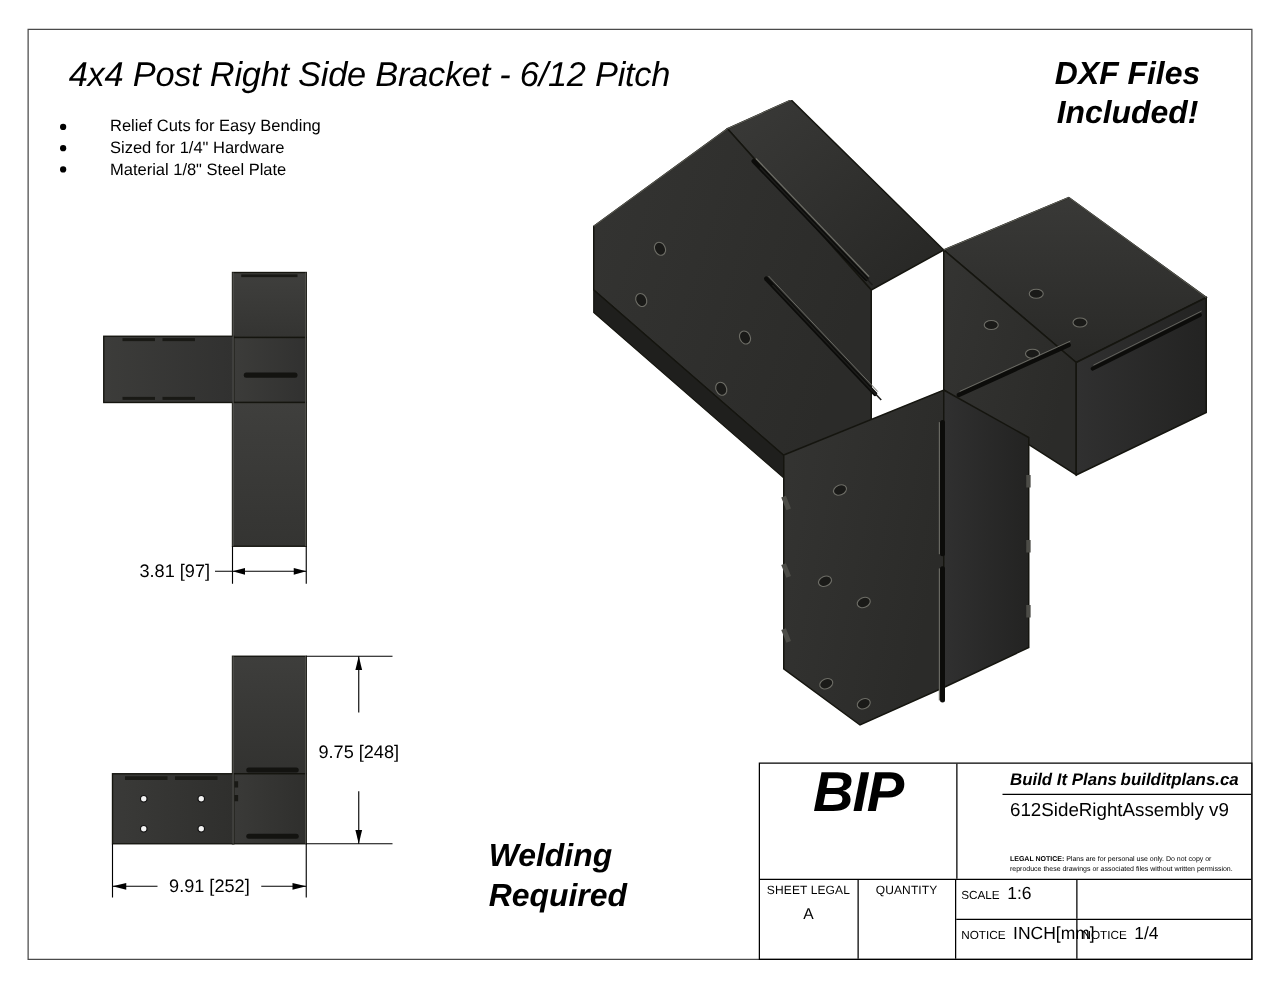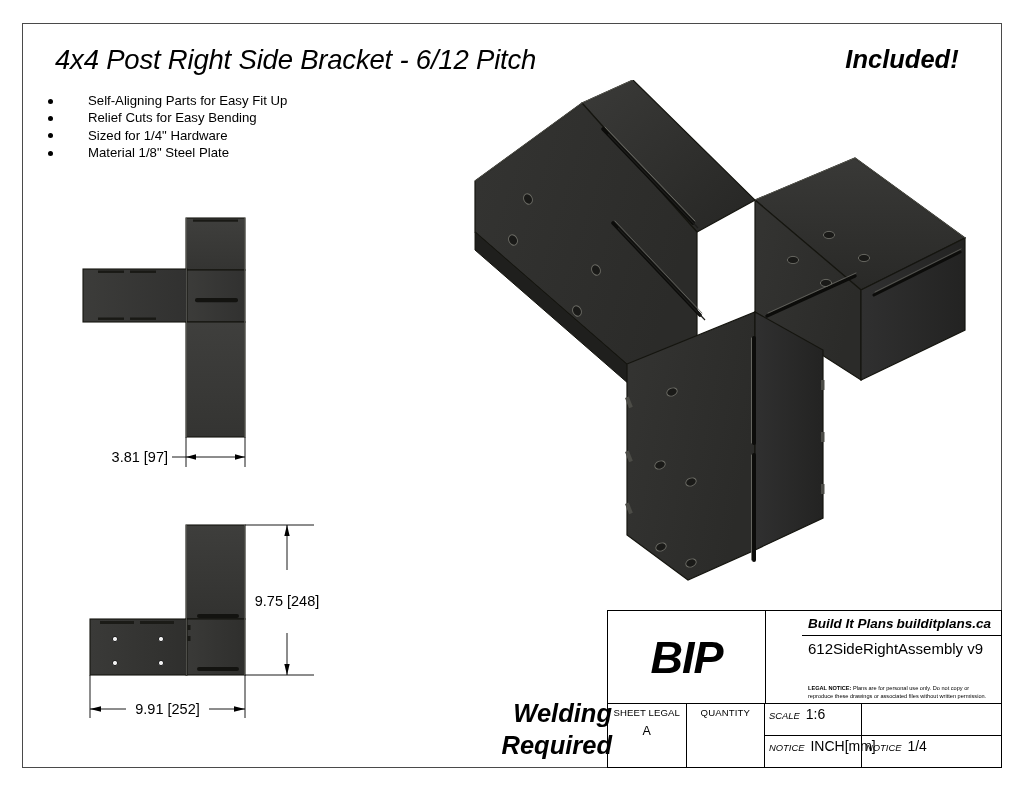--- a/index.html
+++ b/index.html
@@ -74,29 +74,28 @@
     text-align: center;
     font-size: 25.5px;
     font-weight: bold;
     font-style: italic;
     line-height: 31px;
   }
 
   
   #welding-callout {
     position: absolute;
-    left: 426px;
+    left: 391px;
     top: 669px;
     width: 186px;
-    text-align: right;
+    text-align: left;
     font-size: 25.5px;
     font-weight: bold;
     font-style: italic;
     line-height: 32px;
-    margin-top: 28px;
   }
 
   
   .view-svg { position: absolute; display: block; }
   #view-top-svg   { left: 80px;  top: 205px; }
   #view-front-svg { left: 80px;  top: 515px; }
   #view-iso-svg   { left: 455px; top: 80px;  }
 
   
   #title-block {
@@ -109,21 +108,20 @@
     box-sizing: border-box;
     display: flex;
     flex-direction: column;
   }
   #tb-upper { display: flex; height: 92px; }
   #tb-lower { display: flex; flex: 1; border-top: 1.4px solid #000; }
 
   #tb-logo-cell {
     width: 157px;
     display: flex;
-    align-items: center;
     justify-content: center;
     border-right: 1.4px solid #000;
   }
   #tb-logo-text {
     font-size: 45px;
     font-weight: bold;
     font-style: italic;
     letter-spacing: -1px;
     line-height: 1;
   }
@@ -180,50 +178,47 @@
   .tb-lr-row { flex: 1; display: flex; }
   .tb-lr-row.with-border { border-bottom: 1.4px solid #000; }
   .tb-field {
     display: flex;
     align-items: baseline;
     padding: 2px 4px 0 4px;
     box-sizing: border-box;
   }
   .tb-field.left-half  { width: 97px; border-right: 1.4px solid #000; }
   .tb-field.right-half { flex: 1; }
-  .tb-field-label { font-size: 9.4px; font-style: italic; }
+  .tb-field-label { font-size: 9.4px; }
   .tb-field-value { font-size: 14px; margin-left: 6px; }
 </style>
 </head>
 <body>
 
 <div id="sheet-border"></div>
 
 <div id="drawing-title">4x4 Post Right Side Bracket - 6/12 Pitch</div>
 
 <ul id="feature-list">
-  <li>
-    <span class="bullet-dot"></span>
-    <span>Self-Aligning Parts for Easy Fit Up</span>
-  </li>
   <li>
     <span class="bullet-dot"></span>
     <span>Relief Cuts for Easy Bending</span>
   </li>
   <li>
     <span class="bullet-dot"></span>
     <span>Sized for 1/4" Hardware</span>
   </li>
   <li>
     <span class="bullet-dot"></span>
     <span>Material 1/8" Steel Plate</span>
   </li>
 </ul>
 
 <div id="dxf-callout">
+  <div>DXF Files</div>
   <div>Included!</div>
 </div>
 
 <div id="welding-callout">
   <div>Welding</div>
   <div>Required</div>
 </div>
 
 <svg id="view-top-svg" class="view-svg" width="300" height="300" viewBox="0 0 300 300">
   <defs>

